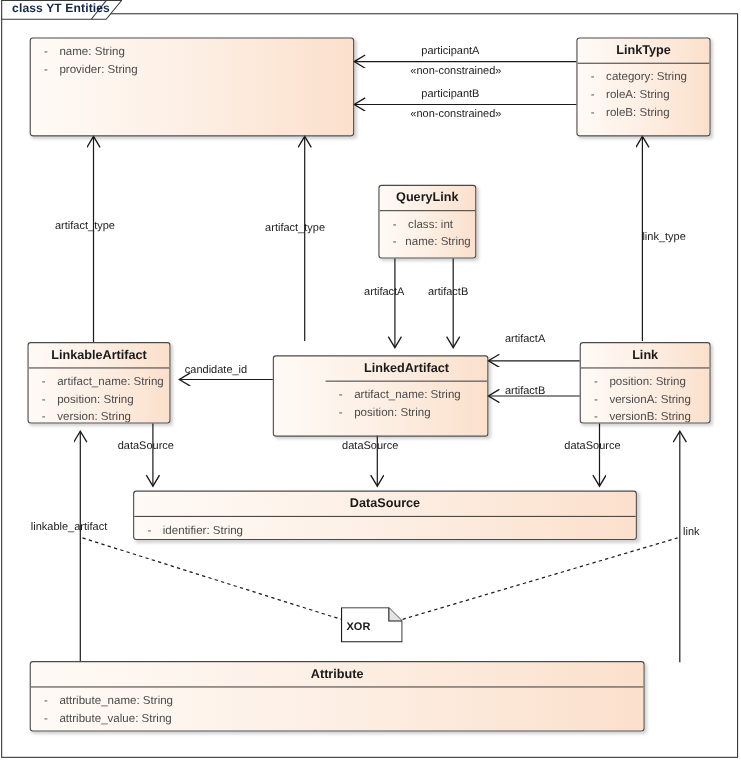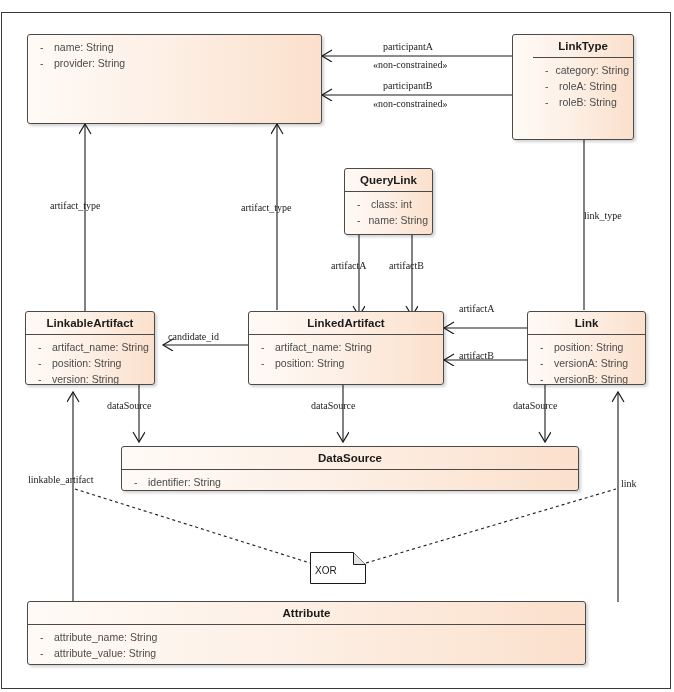--- a/index.html
+++ b/index.html
@@ -84,39 +84,39 @@
     width: 22px;
     padding-left: 8px;
     box-sizing: border-box;
     color: #4b4b4b;
   }
 
   
   .note-box {
     position: absolute;
     z-index: 30;
+    font-weight: bold;
   }
   .note-box svg { display: block; }
   .note-label {
     position: absolute;
     left: 5px;
     top: 13px;
     font-size: 10px;
     color: #1a1a1a;
   }
 
   
   .edge-label {
     position: absolute;
     font-size: 10px;
     color: #1a1a1a;
     white-space: nowrap;
     z-index: 25;
     background: transparent;
-    font-family: Liberation Serif, serif;
   }
   .edge-label.stereo {
     font-size: 10px;
   }
 
   svg.links {
     position: absolute;
     left: 0; top: 0;
     width: 674px;
     height: 692px;
@@ -128,20 +128,27 @@
     fill: none;
   }
 </style>
 </head>
 <body>
 
 <div id="canvas">
 
   <div class="frame"></div>
 
+  <div class="title-tab">
+    <svg width="110" height="19" viewBox="0 0 110 19" xmlns="http://www.w3.org/2000/svg">
+      <path d="M0.5,0.5 L95.5,0.5 L109.5,0.5 L95.5,17.5 L0.5,17.5 Z" fill="#ffffff" stroke="#3a3a3a" stroke-width="1"></path>
+      <path d="M95.5,0.5 L82,17.5" fill="none" stroke="#3a3a3a" stroke-width="1"></path>
+    </svg>
+    <div class="tab-label">class YT Entities</div>
+  </div>
 
   <svg class="links" viewBox="0 0 674 692" xmlns="http://www.w3.org/2000/svg">
     <defs>
       <marker id="openArrow" markerWidth="14" markerHeight="14" refX="11" refY="6" orient="auto" markerUnits="userSpaceOnUse">
         <path d="M1,0 L11,6 L1,12" fill="none" stroke="#1a1a1a" stroke-width="1.2"></path>
       </marker>
       <marker id="openArrowUp" markerWidth="14" markerHeight="14" refX="11" refY="6" orient="auto" markerUnits="userSpaceOnUse">
         <path d="M1,0 L11,6 L1,12" fill="none" stroke="#1a1a1a" stroke-width="1.2"></path>
       </marker>
     </defs>
@@ -218,21 +225,21 @@
         <span class="vis">-</span>
         <span>name: String</span>
       </div>
       <div class="uml-attr">
         <span class="vis">-</span>
         <span>provider: String</span>
       </div>
     </div>
   </div>
 
-  <div class="uml-class" style="left:512px; top:34px; width:122px; height:106px;padding-left:20px;">
+  <div class="uml-class" style="left:524px; top:34px; width:122px; height:90px;">
     <div class="uml-name">LinkType</div>
     <div class="uml-attrs">
       <div class="uml-attr">
         <span class="vis">-</span>
         <span>category: String</span>
       </div>
       <div class="uml-attr">
         <span class="vis">-</span>
         <span>roleA: String</span>
       </div>
@@ -268,21 +275,21 @@
         <span class="vis">-</span>
         <span>position: String</span>
       </div>
       <div class="uml-attr">
         <span class="vis">-</span>
         <span>version: String</span>
       </div>
     </div>
   </div>
 
-  <div class="uml-class" style="left:248px; top:311px; width:196px; height:74px;">
+  <div class="uml-class" style="left:248px; top:323px; width:196px; height:74px;padding-left:47px;">
     <div class="uml-name">LinkedArtifact</div>
     <div class="uml-attrs">
       <div class="uml-attr">
         <span class="vis">-</span>
         <span>artifact_name: String</span>
       </div>
       <div class="uml-attr">
         <span class="vis">-</span>
         <span>position: String</span>
       </div>

